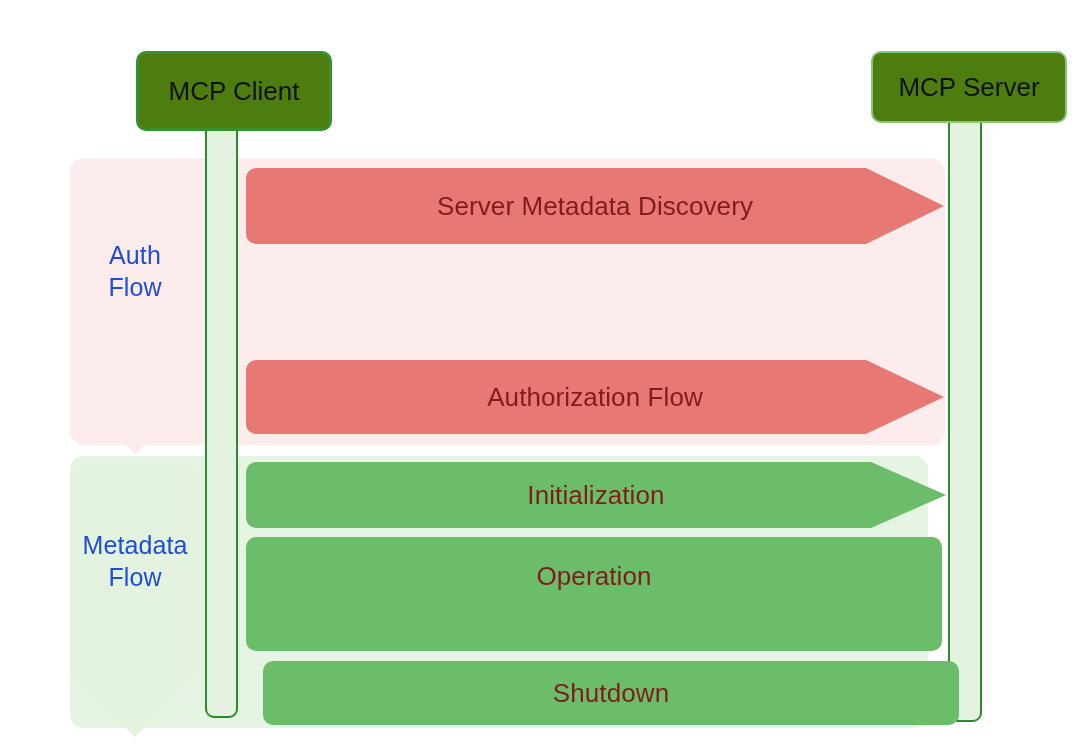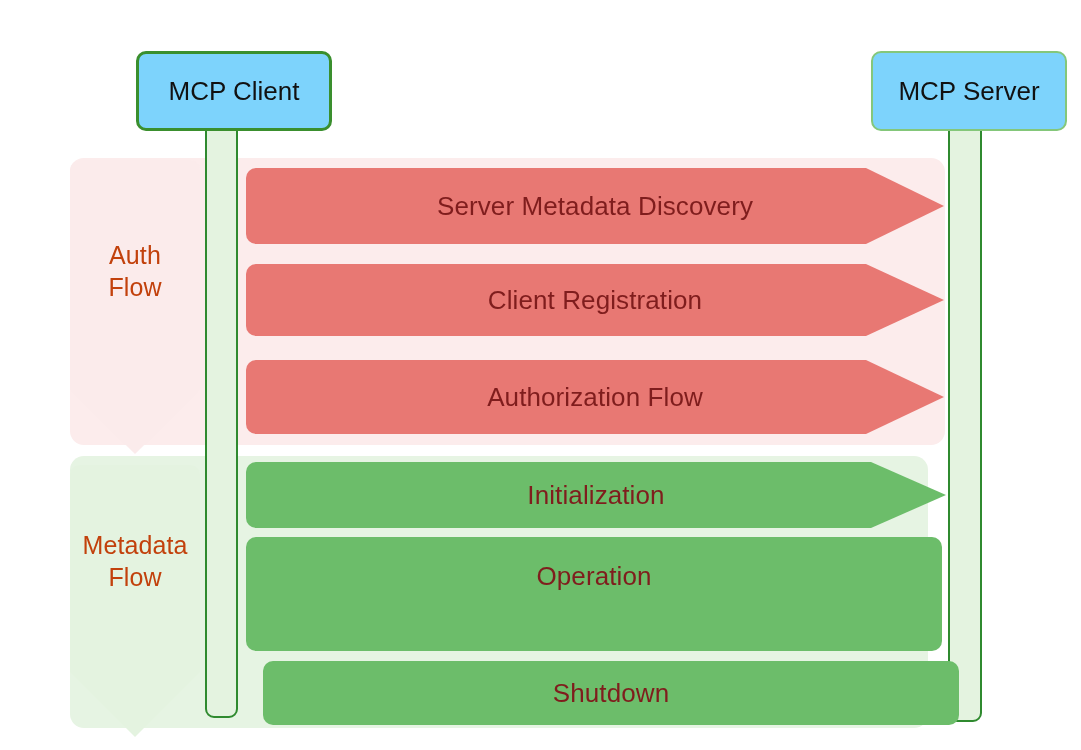--- a/index.html
+++ b/index.html
@@ -53,21 +53,21 @@
     position: absolute;
     left: 0;
     top: 0;
     width: 100%;
     height: 100%;
   }
   .phase-label {
     position: relative;
     z-index: 2;
     font-size: 25px;
-    color: #c2410c;
+    color: #1d4ed8;
     line-height: 1.26;
     letter-spacing: 0.1px;
     white-space: pre-line;
   }
   .phase-auth {
     left: 70px;
     top: 160px;
     width: 130px;
     height: 294px;
     padding-top: 80px;
@@ -99,41 +99,41 @@
     top: 112px;
     width: 34px;
     height: 610px;
     border: 2.5px solid #2f8a2f;
   }
 
   
   .participant {
     position: absolute;
     box-sizing: border-box;
-    background: #7dd3fc;
+    background: #4d7c0f;
     border-radius: 10px;
     display: flex;
     align-items: center;
     justify-content: center;
     font-size: 26px;
     color: #111111;
     z-index: 5;
   }
   .participant-client {
     left: 136px;
     top: 51px;
     width: 196px;
     height: 80px;
     border: 3px solid #3a8f2e;
   }
   .participant-server {
     left: 871px;
     top: 51px;
     width: 196px;
-    height: 80px;
+    height: 72px;
     border: 2px solid #84c77a;
   }
 
   
   .msg {
     position: absolute;
     z-index: 4;
   }
   .msg svg {
     position: absolute;
@@ -191,26 +191,20 @@
     <span>MCP Server</span>
   </div>
 
   <div class="msg" style="left:246px; top:168px; width:698px; height:76px;">
     <svg width="698" height="76" viewBox="0 0 698 76">
       <path d="M10 0 H620 L698 38 L620 76 H10 A10 10 0 0 1 0 66 V10 A10 10 0 0 1 10 0 Z" fill="#e87873"></path>
     </svg>
     <div class="msg-text">Server Metadata Discovery</div>
   </div>
 
-  <div class="msg" style="left:246px; top:264px; width:698px; height:72px;">
-    <svg width="698" height="72" viewBox="0 0 698 72">
-      <path d="M10 0 H620 L698 36 L620 72 H10 A10 10 0 0 1 0 62 V10 A10 10 0 0 1 10 0 Z" fill="#e87873"></path>
-    </svg>
-    <div class="msg-text">Client Registration</div>
-  </div>
 
   <div class="msg" style="left:246px; top:360px; width:698px; height:74px;">
     <svg width="698" height="74" viewBox="0 0 698 74">
       <path d="M10 0 H620 L698 37 L620 74 H10 A10 10 0 0 1 0 64 V10 A10 10 0 0 1 10 0 Z" fill="#e87873"></path>
     </svg>
     <div class="msg-text">Authorization Flow</div>
   </div>
 
   <div class="msg" style="left:246px; top:462px; width:700px; height:66px;">
     <svg width="700" height="66" viewBox="0 0 700 66">

